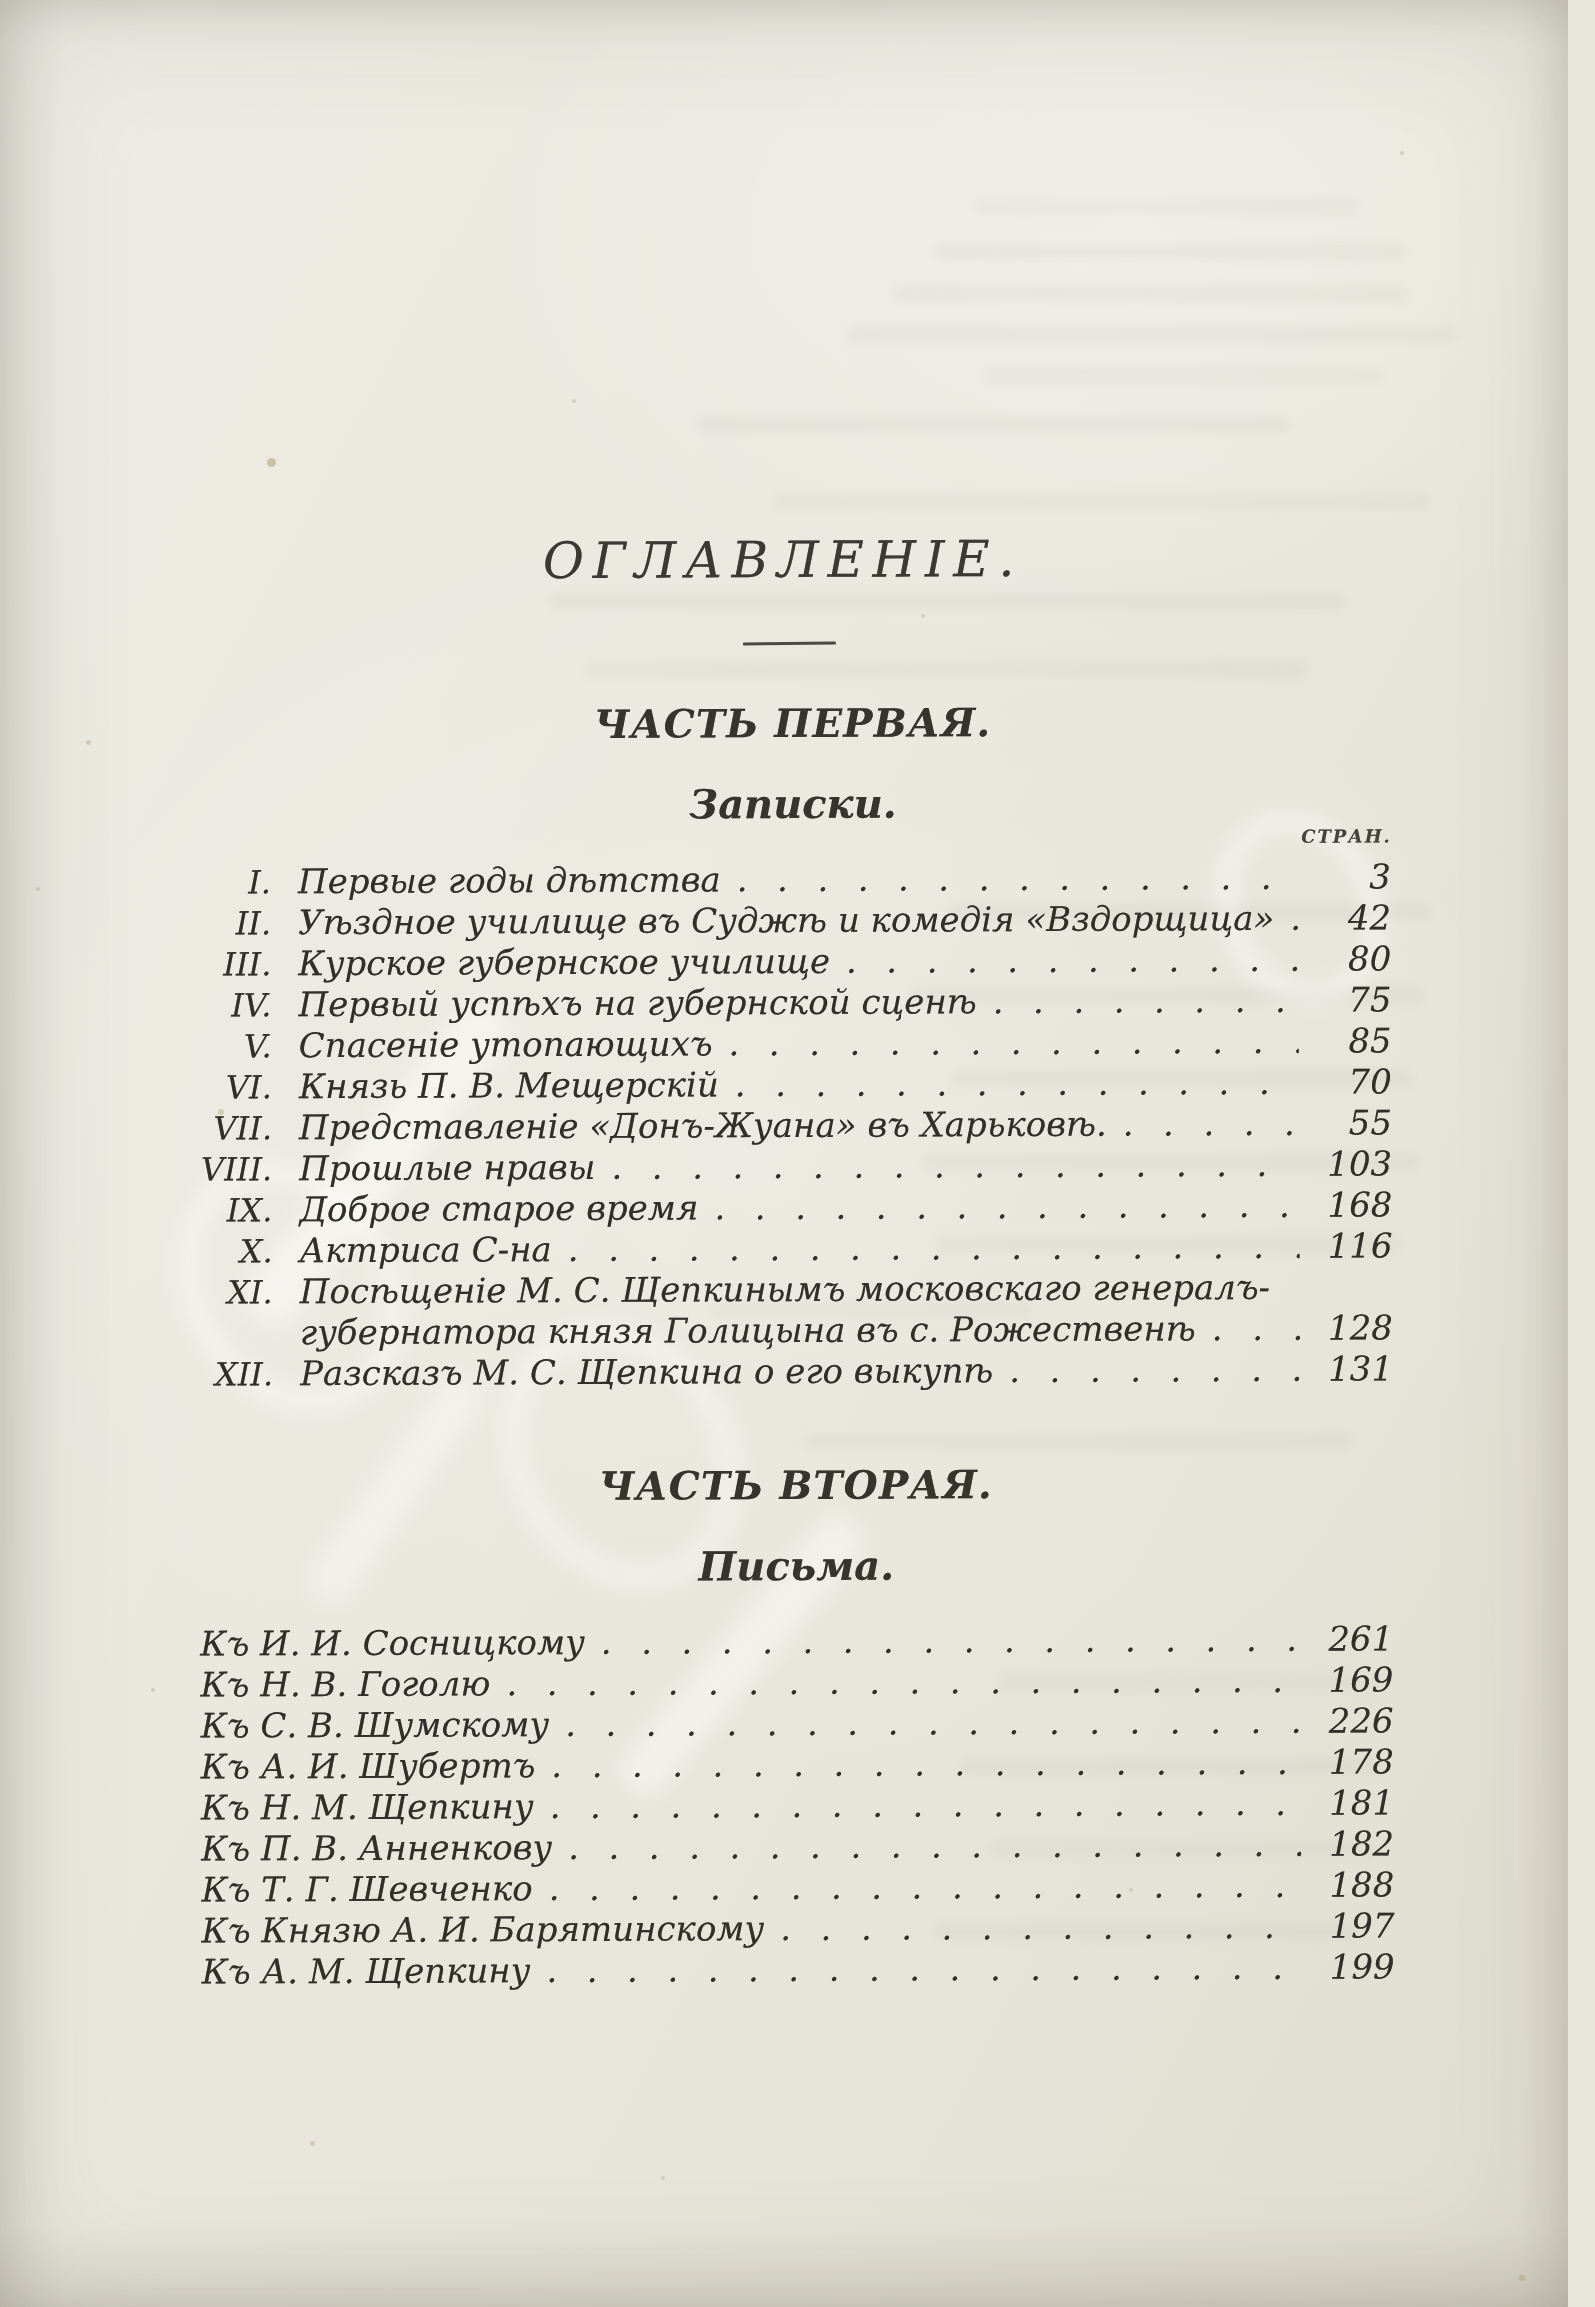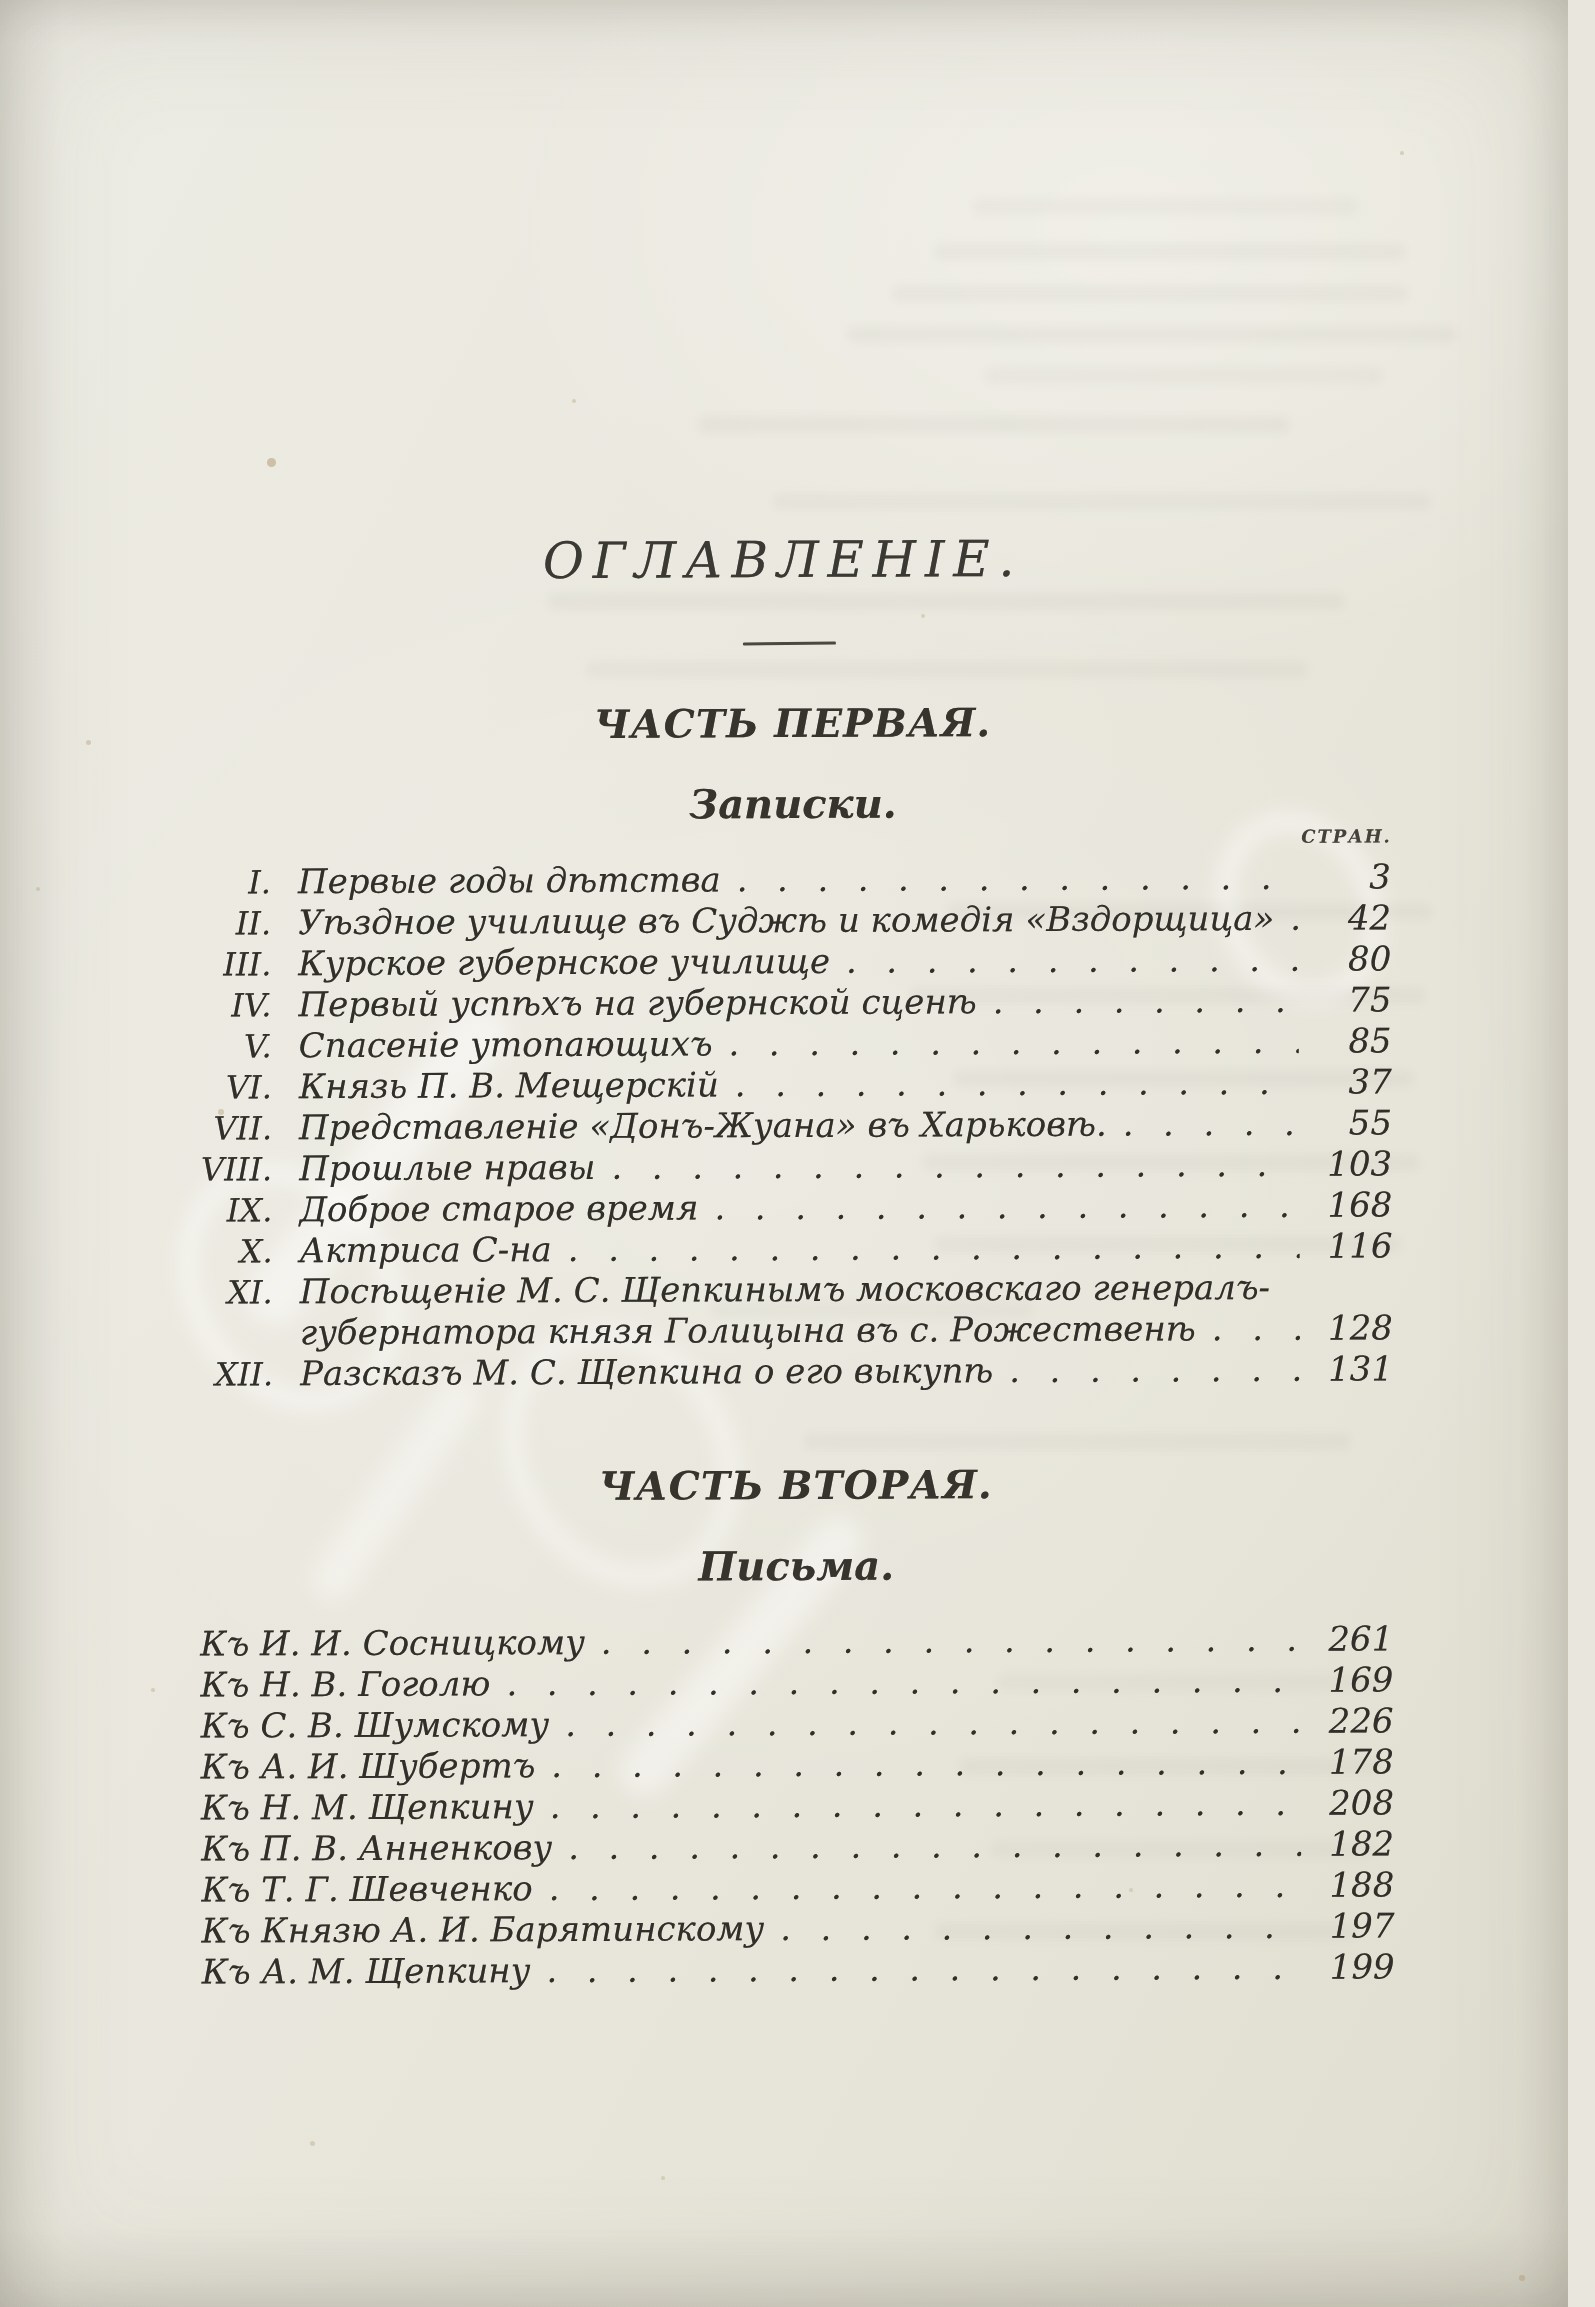--- a/index.html
+++ b/index.html
@@ -162,21 +162,21 @@
       <div class="row">
         <span class="num">V.</span>
         <span class="ttl">Спасеніе утопающихъ</span>
         <span class="leader"></span>
         <span class="pg">85</span>
       </div>
       <div class="row">
         <span class="num">VI.</span>
         <span class="ttl">Князь П. В. Мещерскій</span>
         <span class="leader"></span>
-        <span class="pg">37</span>
+        <span class="pg">70</span>
       </div>
       <div class="row">
         <span class="num">VII.</span>
         <span class="ttl">Представленіе «Донъ-Жуана» въ Харьковѣ.</span>
         <span class="leader"></span>
         <span class="pg">55</span>
       </div>
       <div class="row">
         <span class="num">VIII.</span>
         <span class="ttl">Прошлые нравы</span>
@@ -233,21 +233,21 @@
         <span class="pg">226</span>
       </div>
       <div class="row">
         <span class="ttl">Къ А. И. Шубертъ</span>
         <span class="leader"></span>
         <span class="pg">178</span>
       </div>
       <div class="row">
         <span class="ttl">Къ Н. М. Щепкину</span>
         <span class="leader"></span>
-        <span class="pg">208</span>
+        <span class="pg">181</span>
       </div>
       <div class="row">
         <span class="ttl">Къ П. В. Анненкову</span>
         <span class="leader"></span>
         <span class="pg">182</span>
       </div>
       <div class="row">
         <span class="ttl">Къ Т. Г. Шевченко</span>
         <span class="leader"></span>
         <span class="pg">188</span>

